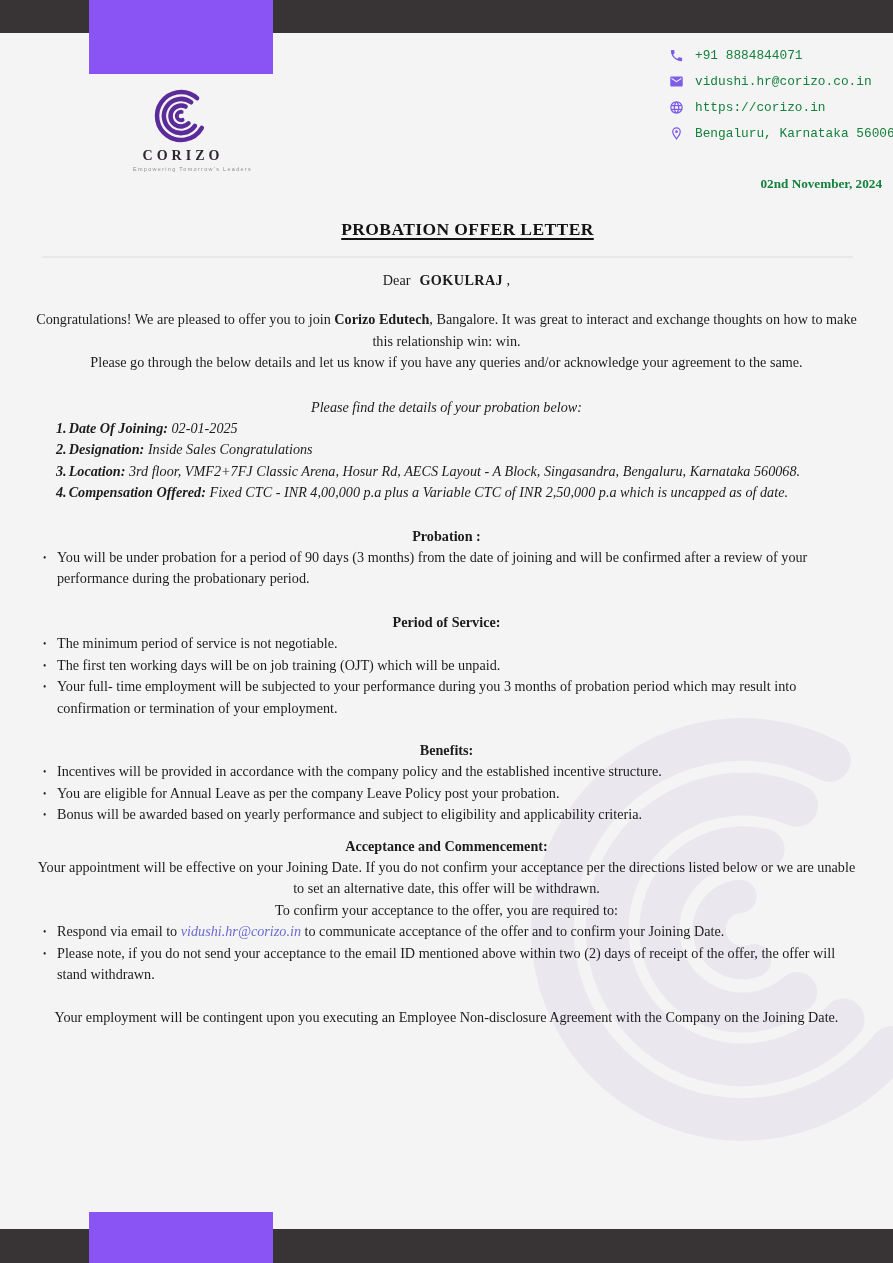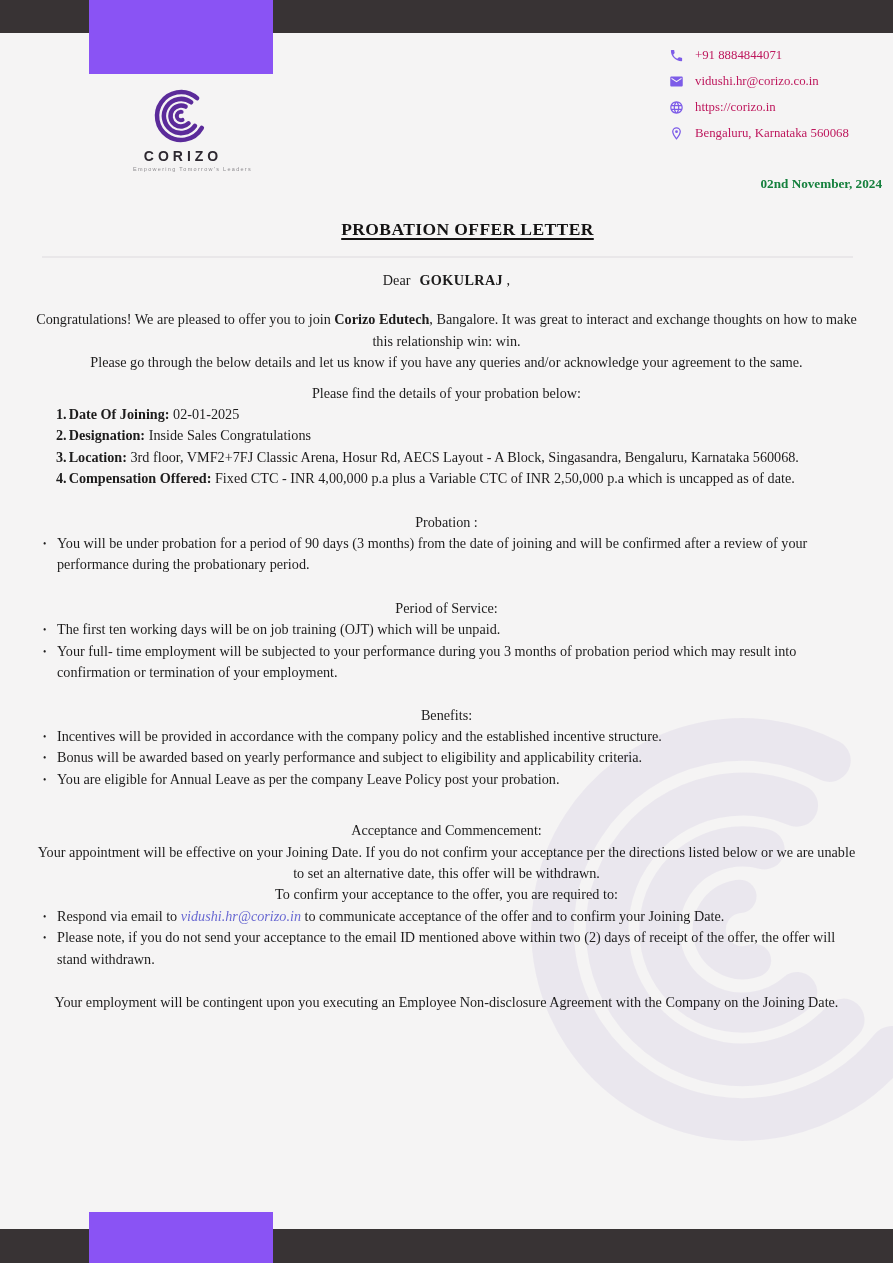--- a/index.html
+++ b/index.html
@@ -16,49 +16,49 @@
   
   .bar-top{position:absolute;top:0;left:0;width:100%;height:33px;background:#383334;}
   .rect-top{position:absolute;top:0;left:89px;width:184px;height:74px;background:#8a53f4;}
   .bar-bottom{position:absolute;bottom:0;left:0;width:100%;height:34px;background:#383334;}
   .rect-bottom{position:absolute;bottom:0;left:89px;width:184px;height:51px;background:#8a53f4;}
   
   .watermark{position:absolute;left:505px;top:692px;width:475px;height:475px;}
   
   .logo-block{position:absolute;left:133px;top:86px;width:96px;text-align:center;}
   .logo-mark{display:block;margin:0 auto;}
-  .logo-name{font-family:Liberation Sans, sans-serif;font-weight:bold;
+  .logo-name{font-family:Liberation Serif, serif;font-weight:bold;
     font-size:14px;letter-spacing:4px;color:#2d2830;margin-top:2px;padding-left:4px;}
   .logo-tagline{font-family:"Liberation Sans","DejaVu Sans",sans-serif;font-size:5.5px;
     letter-spacing:1.3px;color:#908e92;margin-top:2px;white-space:nowrap;}
   
   .contact{position:absolute;left:669px;top:47px;}
   .contact-row{display:flex;align-items:center;margin-bottom:10px;height:16px;}
   .contact-row svg{flex:0 0 auto;margin-right:11px;}
-  .contact-text{font-size:12.8px;color:#be185d;white-space:nowrap;}
+  .contact-text{font-size:12.8px;color:#15803d;white-space:nowrap;font-family:Liberation Mono, monospace;}
   
   .date-line{position:absolute;top:176px;right:11px;font-size:13.2px;font-weight:bold;color:#15803d;}
   .doc-title{position:absolute;top:219px;left:0;width:100%;text-align:center;
     font-size:17.5px;font-weight:bold;letter-spacing:0.4px;color:#141313;
     text-decoration:underline;text-decoration-thickness:1.5px;text-underline-offset:3px;padding-left:21px;}
   .faint-rule{position:absolute;top:256px;left:42px;right:40px;height:1.5px;background:#e9e7e9;}
   
   .content{position:absolute;top:270px;left:31px;right:31px;font-size:14.2px;line-height:21.4px;}
   .content p{margin:0;text-align:center;}
   .salutation{margin:8px 0 0 4px;}
   .salutation strong{margin-left:9px;letter-spacing:0.4px;}
   .intro{margin-top:18px;}
-  .details{margin-top:9px;}
+  .details{margin-top:23px;font-style:italic;}
   ol.num-list{list-style:none;margin:0;padding:0 0 0 25px;}
   ol.num-list li{margin:0;}
   .num{font-weight:bold;margin-right:2px;}
   .section{margin-top:22px;}
   .section-benefits{margin-top:21px;}
-  .section-acceptance{margin-top:30px;}
-  .heading{font-weight:normal;}
+  .section-acceptance{margin-top:10px;}
+  .heading{font-weight:bold;}
   ul.dot-list{list-style:none;margin:0;padding:0 0 0 12px;}
   ul.dot-list li{position:relative;padding-left:14px;margin:0;}
   ul.dot-list li::before{content:"•";position:absolute;left:0;top:1px;font-size:9.5px;color:#1d1c1c;}
   .email-link{font-style:italic;color:#6a6ad2;text-decoration:none;}
   .closing{margin-top:22px;}
   b,strong{font-weight:bold;}
 </style>
 </head>
 <body>
 
@@ -145,31 +145,32 @@
     <div class="section">
       <p class="heading">Probation :</p>
       <ul class="dot-list">
         <li>You will be under probation for a period of 90 days (3 months) from the date of joining and will be confirmed after a review of your performance during the probationary period.</li>
       </ul>
     </div>
 
     <div class="section">
       <p class="heading">Period of Service:</p>
       <ul class="dot-list">
+        <li>The minimum period of service is not negotiable.</li>
         <li>The first ten working days will be on job training (OJT) which will be unpaid.</li>
         <li>Your full- time employment will be subjected to your performance during you 3 months of probation period which may result into confirmation or termination of your employment.</li>
       </ul>
     </div>
 
     <div class="section section-benefits">
       <p class="heading">Benefits:</p>
       <ul class="dot-list">
         <li>Incentives will be provided in accordance with the company policy and the established incentive structure.</li>
+        <li>You are eligible for Annual Leave as per the company Leave Policy post your probation.</li>
         <li>Bonus will be awarded based on yearly performance and subject to eligibility and applicability criteria.</li>
-        <li>You are eligible for Annual Leave as per the company Leave Policy post your probation.</li>
       </ul>
     </div>
 
     <div class="section section-acceptance">
       <p class="heading">Acceptance and Commencement:</p>
       <p>Your appointment will be effective on your Joining Date. If you do not confirm your acceptance per the directions listed below or we are unable to set an alternative date, this offer will be withdrawn.</p>
       <p>To confirm your acceptance to the offer, you are required to:</p>
       <ul class="dot-list">
         <li><span>Respond via email to </span><a href="#" class="email-link">vidushi.hr@corizo.in</a><span> to communicate acceptance of the offer and to confirm your Joining Date.</span></li>
         <li>Please note, if you do not send your acceptance to the email ID mentioned above within two (2) days of receipt of the offer, the offer will stand withdrawn.</li>

